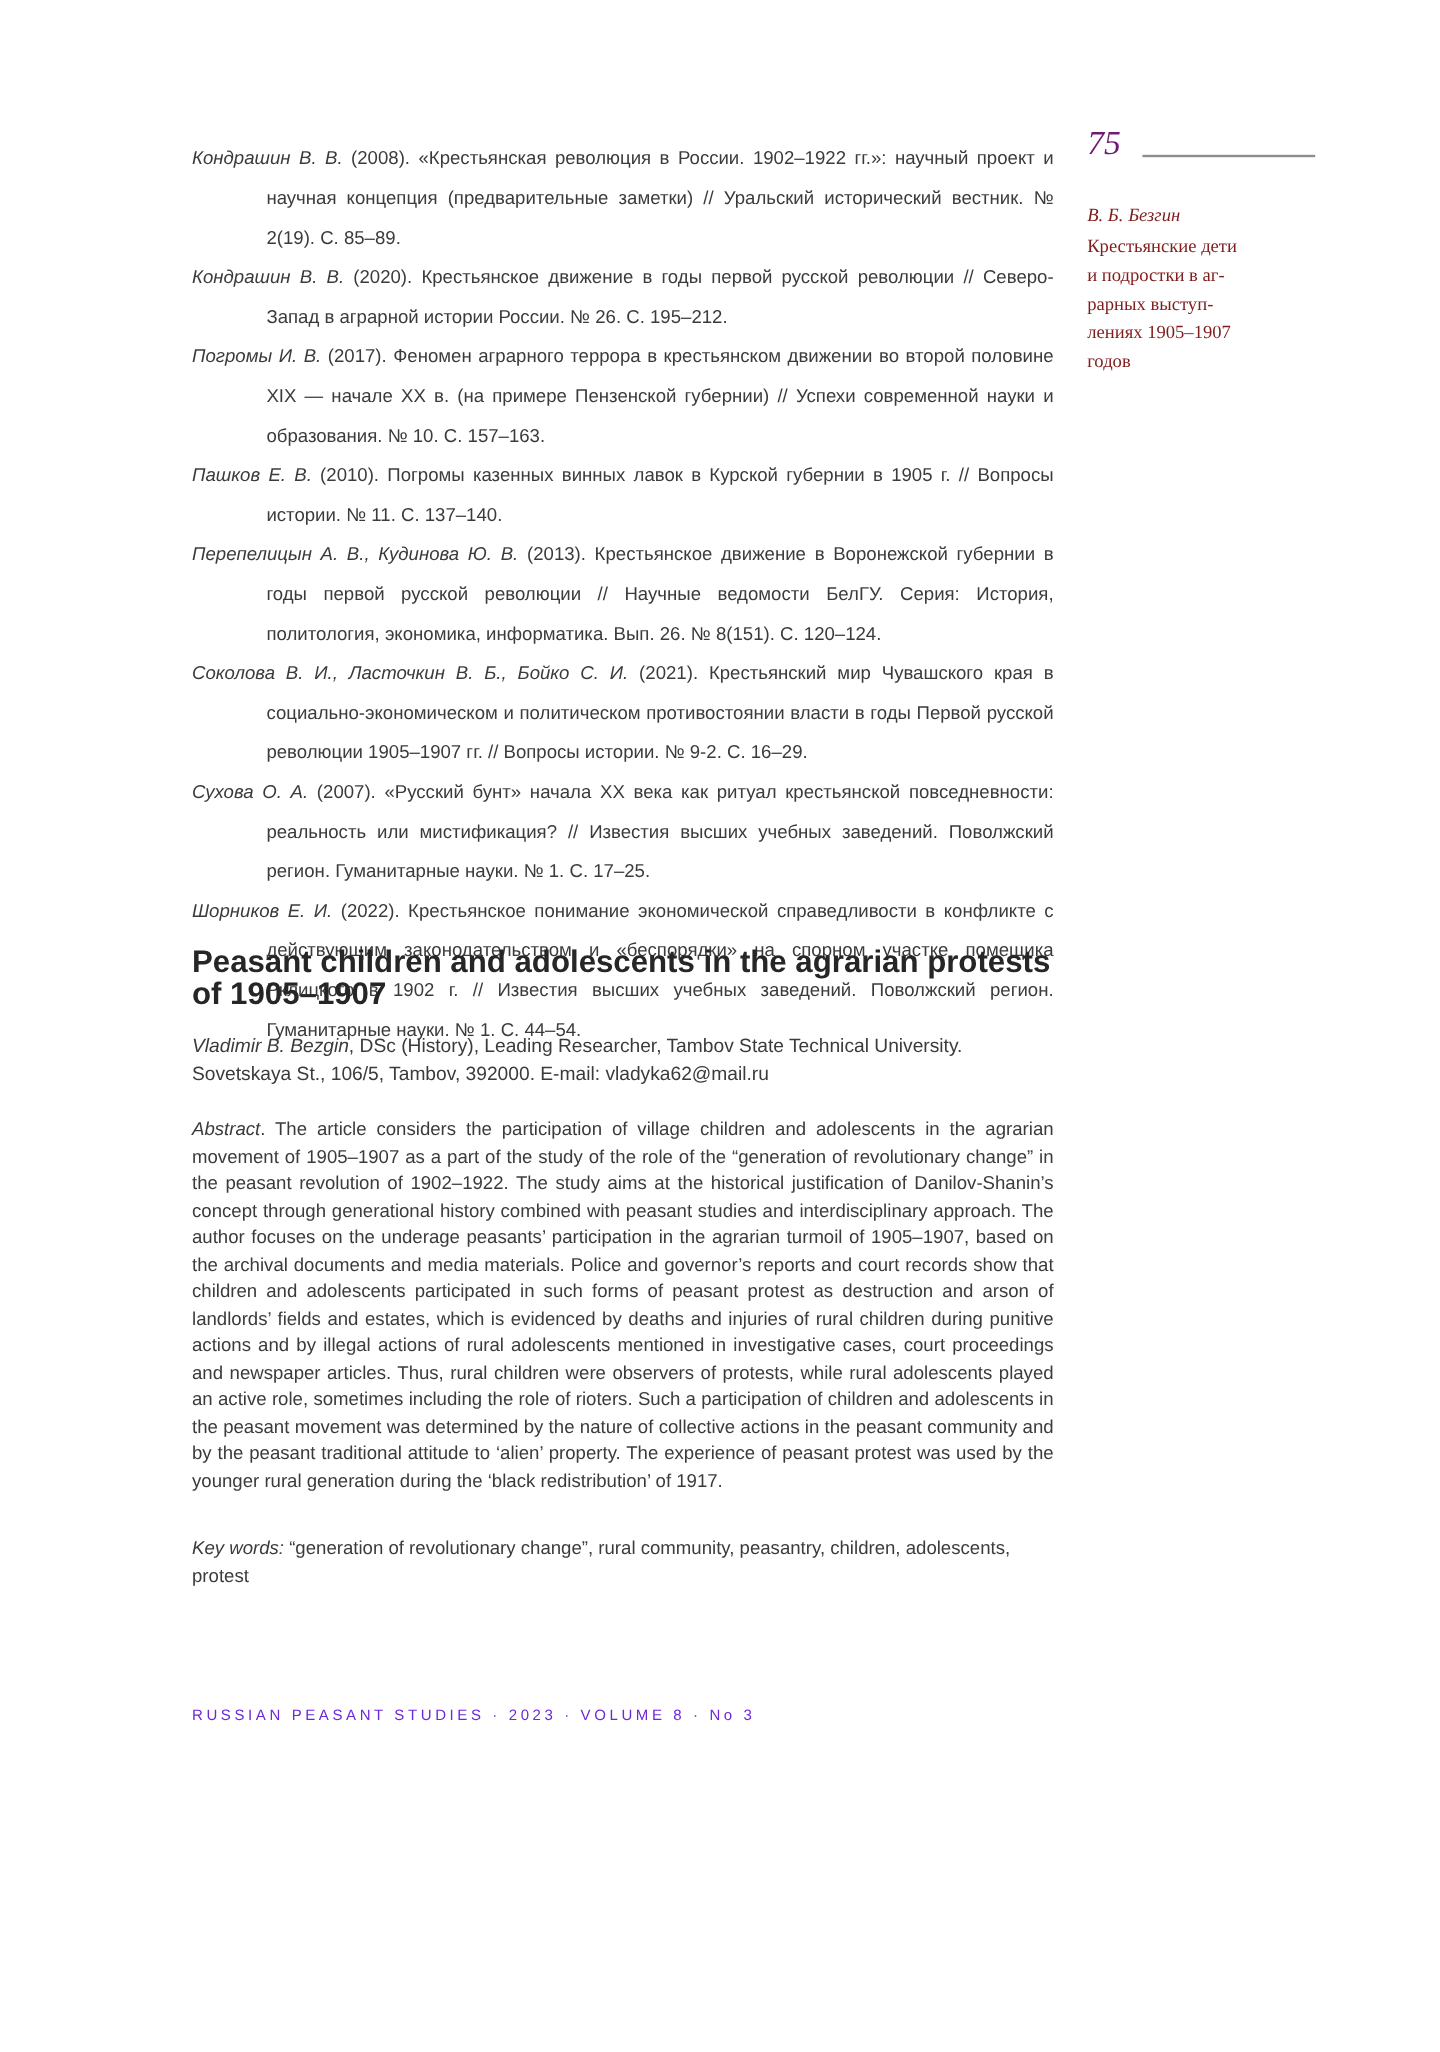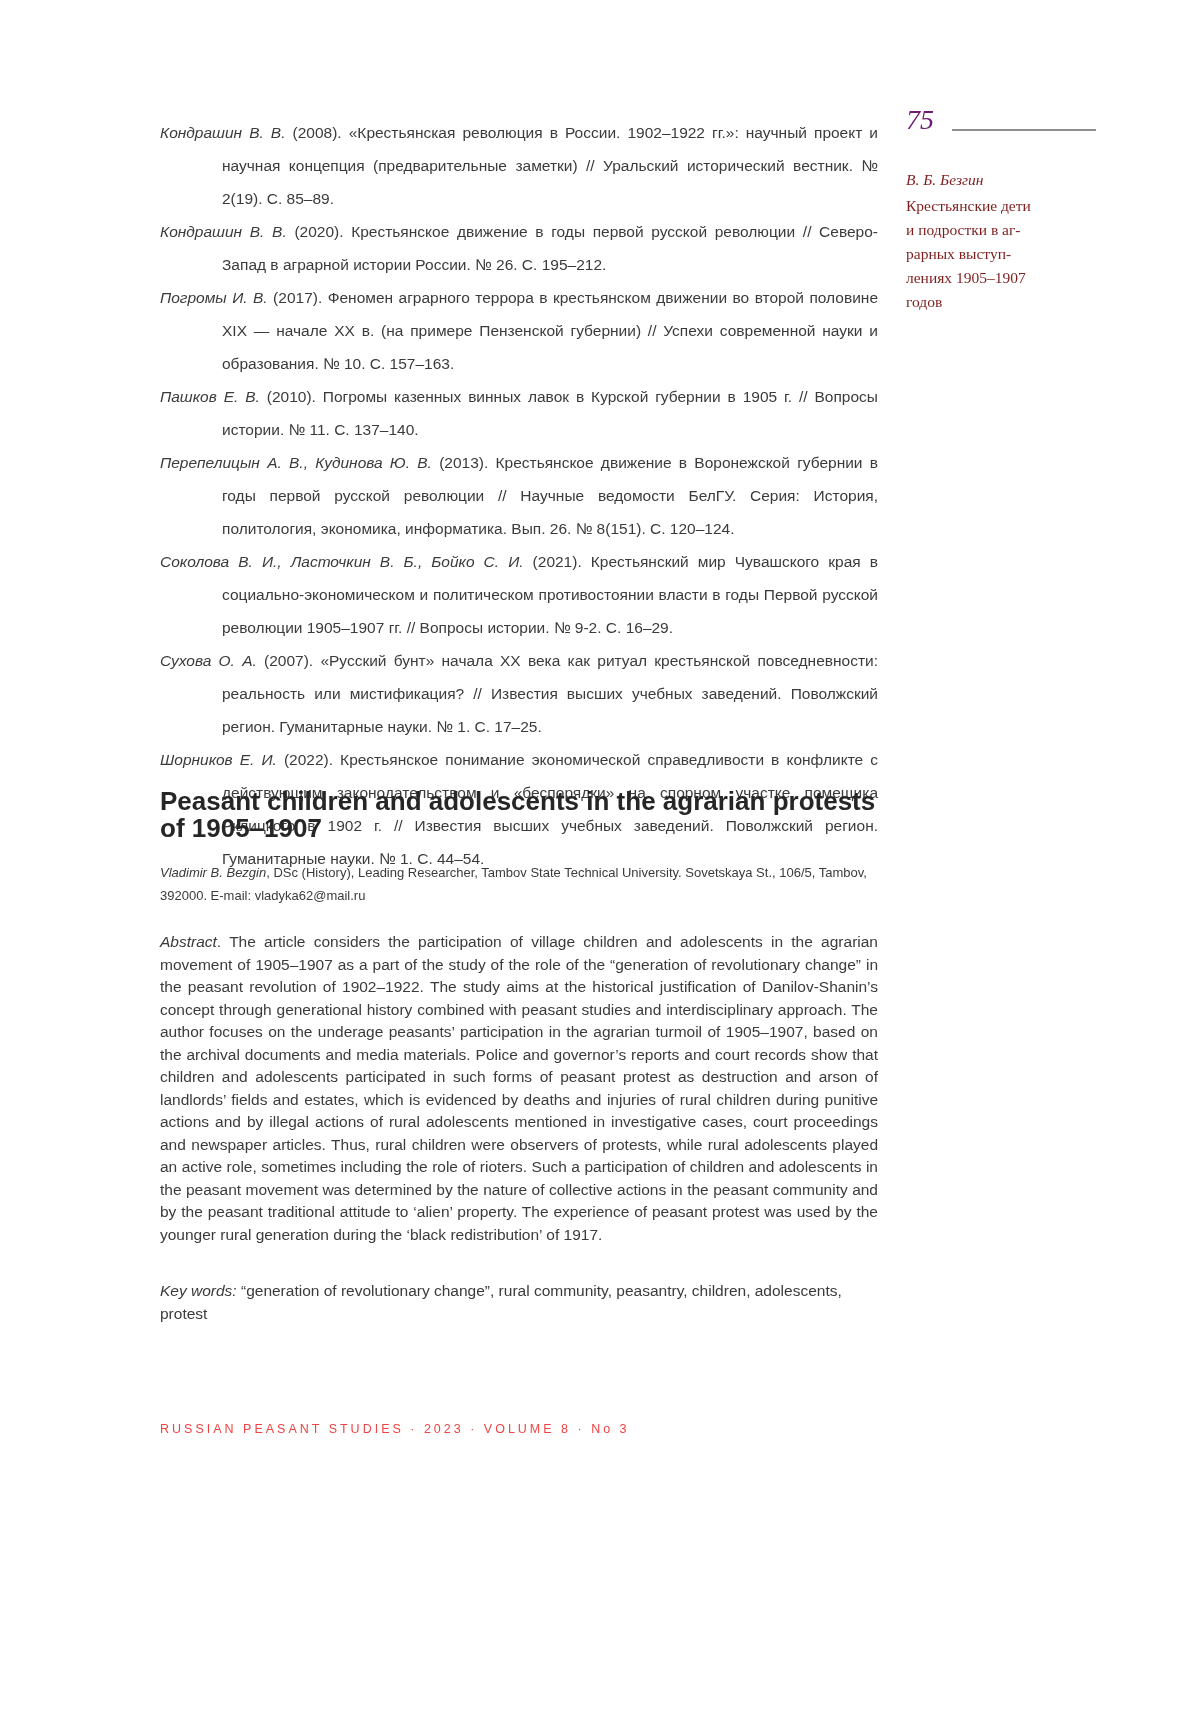--- a/index.html
+++ b/index.html
@@ -76,21 +76,21 @@
   }
   .article-title {
     margin: 0;
     font-size: 26px;
     line-height: 27px;
     font-weight: bold;
     color: #262626;
   }
   .author-line {
     margin: 19px 0 0 0;
-    font-size: 13px;
+    font-size: 16px;
     line-height: 23px;
   }
   .abstract {
     margin: 24px 0 0 0;
     font-size: 15.5px;
     line-height: 22.5px;
     text-align: justify;
   }
   .keywords {
     margin: 33px 0 0 0;
@@ -99,21 +99,21 @@
   }
   .italic { font-style: italic; }
 
   
   .footer {
     position: absolute;
     left: 160px;
     top: 1422px;
     font-size: 12.5px;
     letter-spacing: 3px;
-    color: #ef4444;
+    color: #6d28d9;
   }
 </style>
 </head>
 <body>
 
 <div class="page">
 
   <div class="pagenum">75</div>
   <div class="headrule"></div>
 

